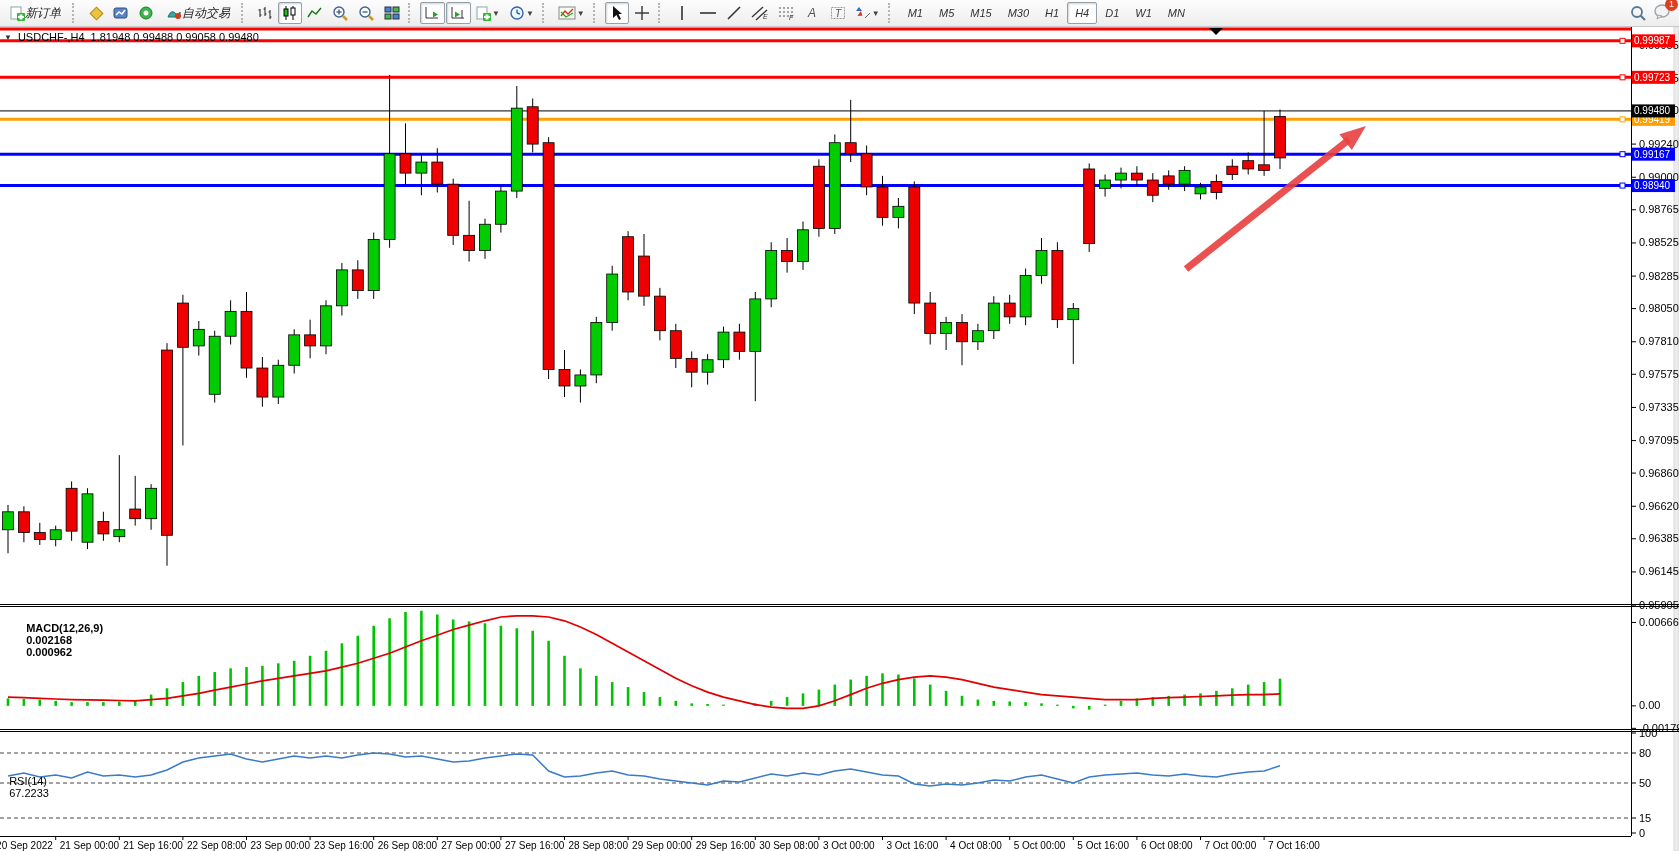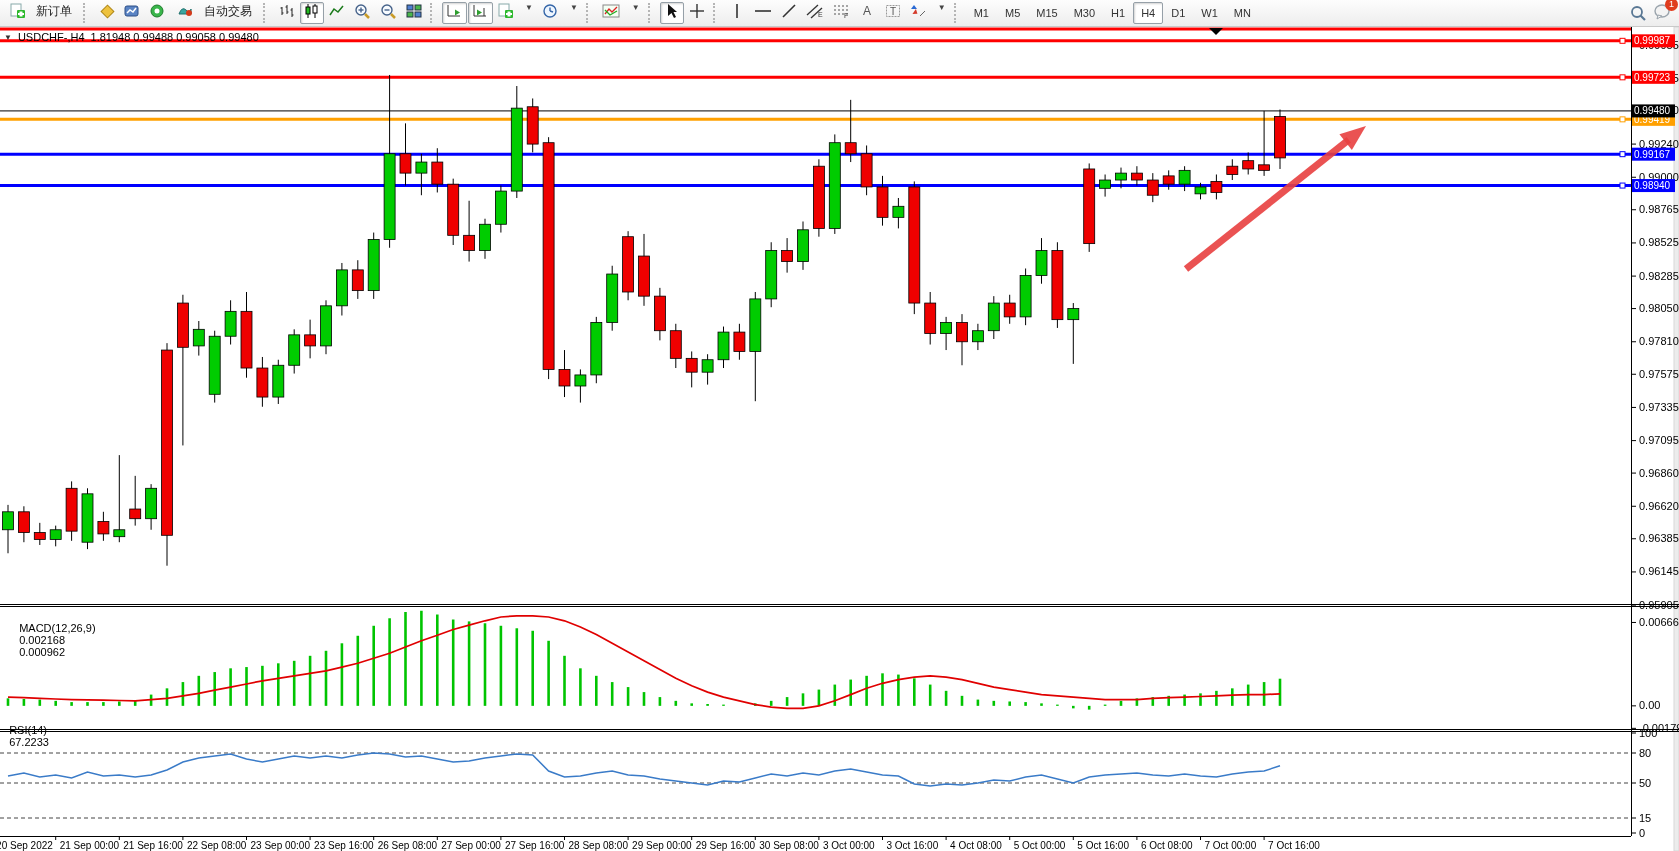--- a/index.html
+++ b/index.html
@@ -2,40 +2,40 @@
 <html><head>
 <meta charset="utf-8">
 <style>
   html,body{margin:0;padding:0;}
   body{width:1679px;height:851px;position:relative;overflow:hidden;background:#fff;
        font-family:"Liberation Sans",sans-serif;}
   
   #toolbar{position:absolute;left:0;top:0;width:1679px;height:27px;z-index:30;
     display:flex;align-items:center;padding-left:3px;box-sizing:border-box;gap:1px;
     background:linear-gradient(#fdfdfd,#ededed);border-bottom:1px solid #c9c9c9;}
-  .tbtn{height:22px;min-width:24px;display:flex;align-items:flex-start;justify-content:center;
-    gap:11px;border:1px solid transparent;border-radius:2px;padding:0 3px;box-sizing:border-box;
-    font-size:12px;color:#222;cursor:default;}
+  .tbtn{height:22px;min-width:24px;display:flex;align-items:center;justify-content:center;
+    gap:0;border:1px solid transparent;border-radius:2px;padding:0 3px;box-sizing:border-box;
+    font-size:12px;color:#222;cursor:default;font-style:italic;}
   .tbtn.text{padding:0 6px;}
   .tbtn.pressed{border:1px solid #96a0a8;background:#fff;box-shadow:inset 1px 1px 2px rgba(0,0,0,.18);}
   .grip{width:5px;height:20px;border-left:2px dotted #b5b5b5;margin:0 4px 0 3px;}
   .caret{font-size:8px;color:#444;margin-left:1px;}
   .tf{height:20px;padding:0 7px;display:flex;align-items:center;font-size:11px;color:#333;
-      border:1px solid transparent;border-radius:2px;}
+      border:1px solid transparent;border-radius:2px;font-style:italic;}
   .tf.active{border:1px solid #96a0a8;background:#fff;box-shadow:inset 1px 1px 2px rgba(0,0,0,.18);}
   #right-icons{margin-left:auto;display:flex;align-items:center;gap:6px;padding-right:8px;}
   #chat-wrap{position:relative;}
   #chat-badge{position:absolute;top:-5px;right:-7px;background:#e03c1e;color:#fff;font-size:9px;
     width:13px;height:13px;border-radius:50%;display:flex;align-items:center;justify-content:center;}
   
   .overlay{position:absolute;z-index:10;font-size:11px;color:#000;white-space:pre;}
   #symbol-row{left:4px;top:31px;display:flex;gap:6px;align-items:center;}
   .tri{font-size:8px;color:#333;}
-  #macd-row{left:13px;top:610px;}
-  #rsi-row{left:3px;top:712px;}
+  #macd-row{left:20px;top:610px;font-weight:bold;}
+  #rsi-row{left:3px;top:763px;}
   svg text{font-family:"Liberation Sans",sans-serif;}
 </style>
 </head>
 <body>
 
 <div id="toolbar">
   <div class="tbtn text">
     <svg width="15" height="15">
         <rect x="1" y="1" width="10" height="12" fill="#fff" stroke="#8aa"></rect>
         <rect x="7" y="7" r="2" width="8" height="8" rx="1" fill="#2db82d"></rect>

